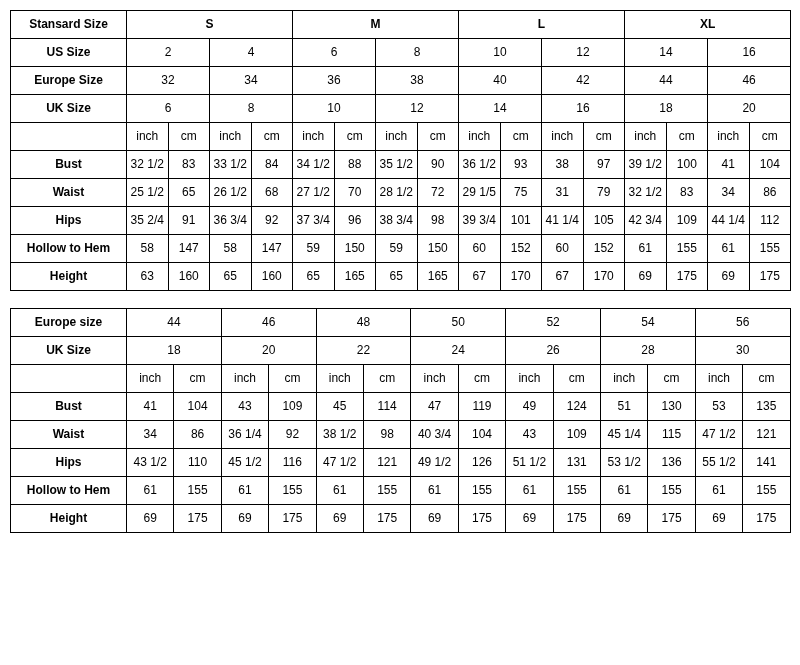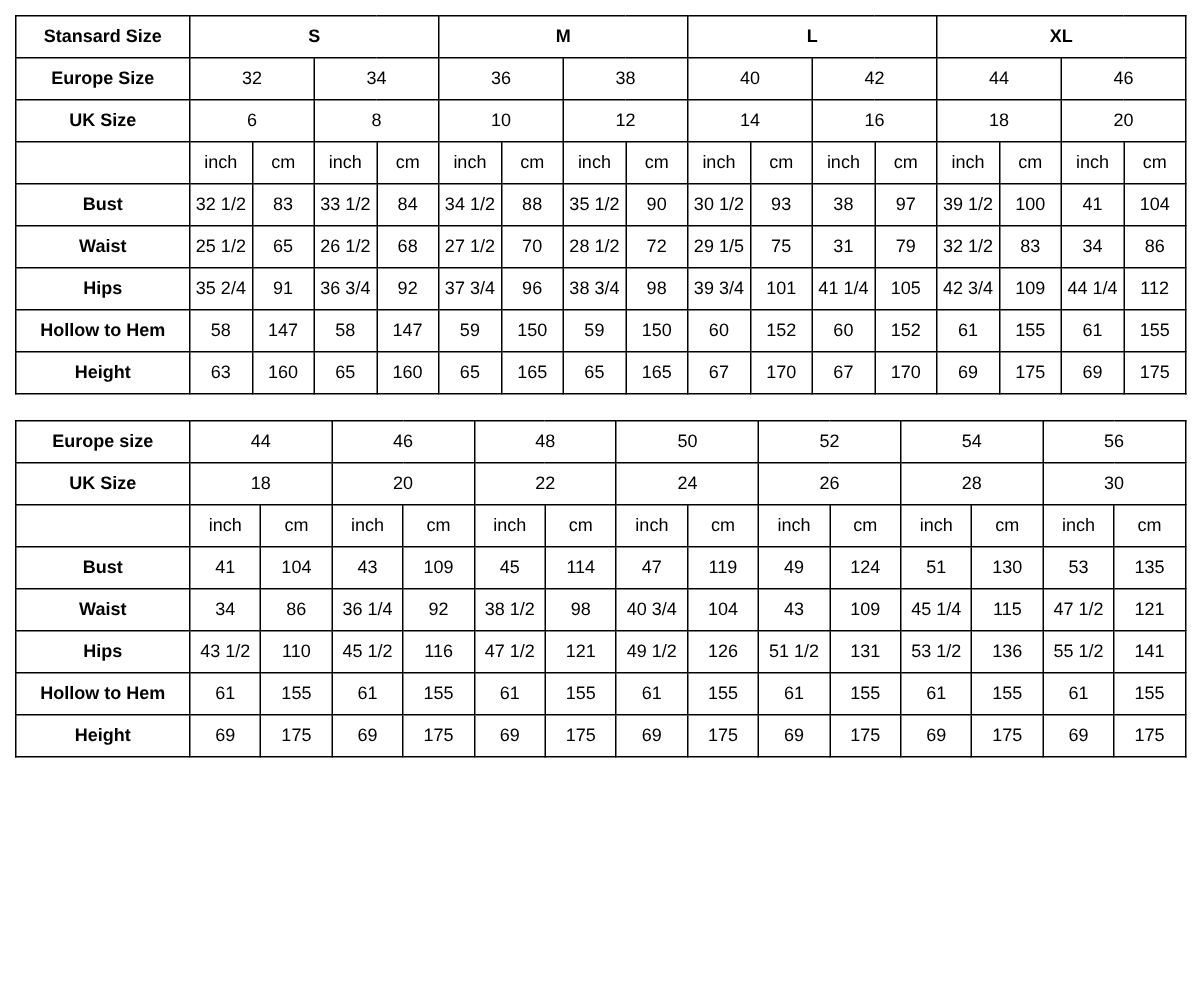--- a/index.html
+++ b/index.html
@@ -92,20 +92,31 @@
     </colgroup>
     <tbody>
       <tr>
         <td class="corner">Stansard Size</td>
         <td class="grouphead" colspan="4">S</td>
         <td class="grouphead" colspan="4">M</td>
         <td class="grouphead" colspan="4">L</td>
         <td class="grouphead" colspan="4">XL</td>
       </tr>
 
+      <tr>
+        <td class="rowlabel">US Size</td>
+        <td colspan="2">2</td>
+        <td colspan="2">4</td>
+        <td colspan="2">6</td>
+        <td colspan="2">8</td>
+        <td colspan="2">10</td>
+        <td colspan="2">12</td>
+        <td colspan="2">14</td>
+        <td colspan="2">16</td>
+      </tr>
 
       <tr>
         <td class="rowlabel">Europe Size</td>
         <td colspan="2">32</td>
         <td colspan="2">34</td>
         <td colspan="2">36</td>
         <td colspan="2">38</td>
         <td colspan="2">40</td>
         <td colspan="2">42</td>
         <td colspan="2">44</td>
@@ -147,21 +158,21 @@
       <tr>
         <td class="rowlabel">Bust</td>
         <td>32 1/2</td>
         <td>83</td>
         <td>33 1/2</td>
         <td>84</td>
         <td>34 1/2</td>
         <td>88</td>
         <td>35 1/2</td>
         <td>90</td>
-        <td>30 1/2</td>
+        <td>36 1/2</td>
         <td>93</td>
         <td>38</td>
         <td>97</td>
         <td>39 1/2</td>
         <td>100</td>
         <td>41</td>
         <td>104</td>
       </tr>
 
       <tr>

